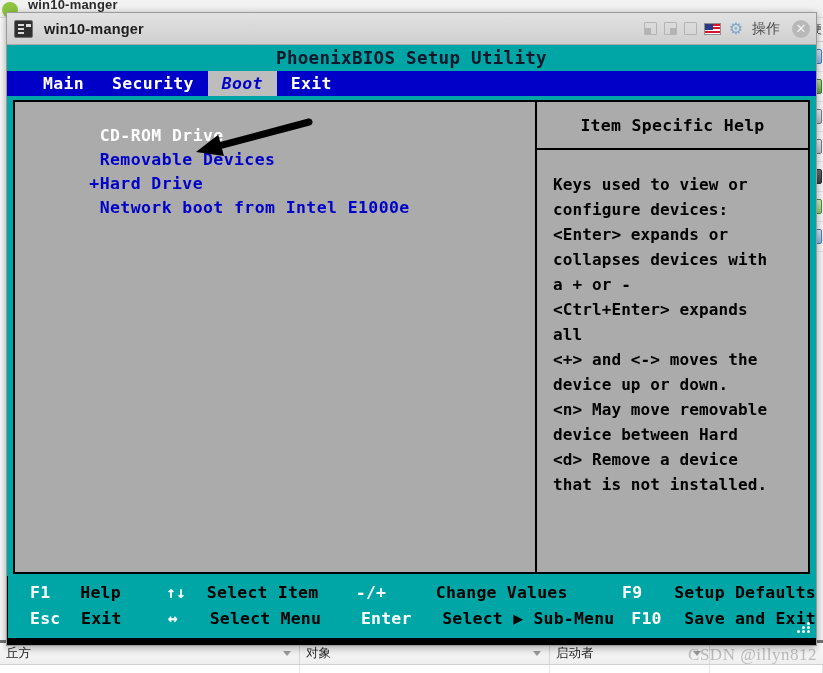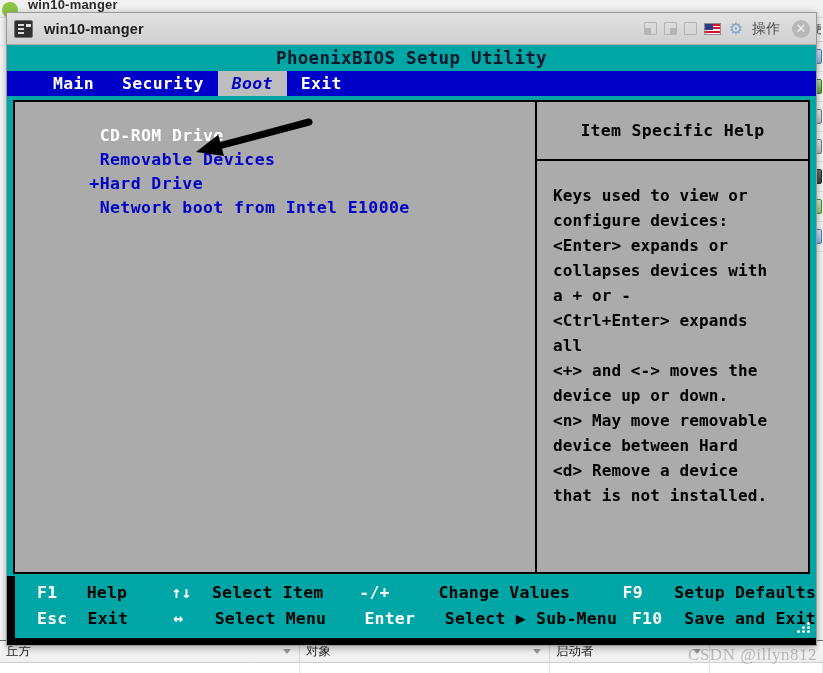--- a/index.html
+++ b/index.html
@@ -52,21 +52,21 @@
   }
   .bg-strip-head {
     height:24px; border-bottom:1px solid #d2d2d2;
     display:flex; align-items:center; justify-content:flex-end;
     font-size:11px; color:#333; padding-right:1px; overflow:hidden;
   }
 
   
   .bg-table {
     position: absolute; left: 0; right: 0; bottom: 0; height: 33px;
-    background: #ffffff; border-top: 1px solid #737373;
+    background: #ffffff; border-top: 3px solid #737373;
   }
   .bg-table-head {
     display: flex; height: 22px; background: linear-gradient(#fdfdfd,#eeeeee);
     border-bottom: 1px solid #d0d0d0;
   }
   .bg-th {
     position: relative; display: flex; align-items: center;
     font-size: 12.5px; color: #1f1f1f; padding-left: 6px;
     border-right: 1px solid #d8d8d8; overflow: hidden; white-space: nowrap;
   }
@@ -151,21 +151,21 @@
     flex: 1 1 auto; background: #000000; position: relative;
     font-family: "DejaVu Sans Mono", monospace;
   }
   .bios-title {
     height: 26px; background: #00a6a6; color: #0f172a;
     display: flex; align-items: center; justify-content: center;
     font-size: 17.5px; font-weight: bold; letter-spacing: .3px;
   }
   .bios-menubar {
     height: 25px; background: #0000c8; display: flex; align-items: stretch;
-    padding-left: 32px;
+    padding-left: 22px;
   }
   .menu-item {
     display: flex; align-items: center; padding: 0 14px;
     color: #ffffff; font-size: 16.5px; font-weight: bold; letter-spacing: .3px;
   }
   .menu-item.active { background: #bdbdbd; color: #0000c8; font-style: italic; }
 
   .bios-body {
     position: absolute; left: 0; right: 0; top: 51px; bottom: 62px;
     background: #00a6a6; padding: 4px 6px 2px 6px;
@@ -180,35 +180,35 @@
     border-right: 2px solid #000000;
   }
   .boot-item {
     font-size: 16.5px; font-weight: bold; color: #0000c8;
     letter-spacing: .4px; line-height: 24px; white-space: pre;
   }
   .boot-item.selected { color: #ffffff; }
 
   .panel-right { flex: 1 1 auto; position: relative; }
   .help-head {
-    height: 59px; display: flex; align-items: center; justify-content: center;
+    height: 48px; display: flex; align-items: center; justify-content: center;
     border-bottom: 2px solid #000000;
     font-size: 16.5px; font-weight: bold; color: #000000; letter-spacing: .3px;
   }
   .help-body { padding: 22px 0 0 16px; }
   .help-line {
     font-size: 16px; font-weight: bold; color: #000000;
     line-height: 25px; white-space: pre; letter-spacing: .1px;
   }
 
   .arrow-overlay { position: absolute; left: 0; top: 0; width: 823px; height: 673px; pointer-events: none; }
 
   
   .bios-footer {
-    position: absolute; left: 8px; right: 0; bottom: 0; height: 62px;
+    position: absolute; left: 1px; right: 0; bottom: 0; height: 62px;
     background: #00a6a6; padding-top: 3px;
   }
   .foot-row { display: flex; align-items: center; height: 26px; padding-left: 22px; }
   .fk {
     color: #ffffff; font-size: 16.5px; font-weight: bold; letter-spacing: .2px;
     white-space: pre;
   }
   .fl {
     color: #000000; font-size: 16.5px; font-weight: bold; letter-spacing: .2px;
     white-space: pre;

